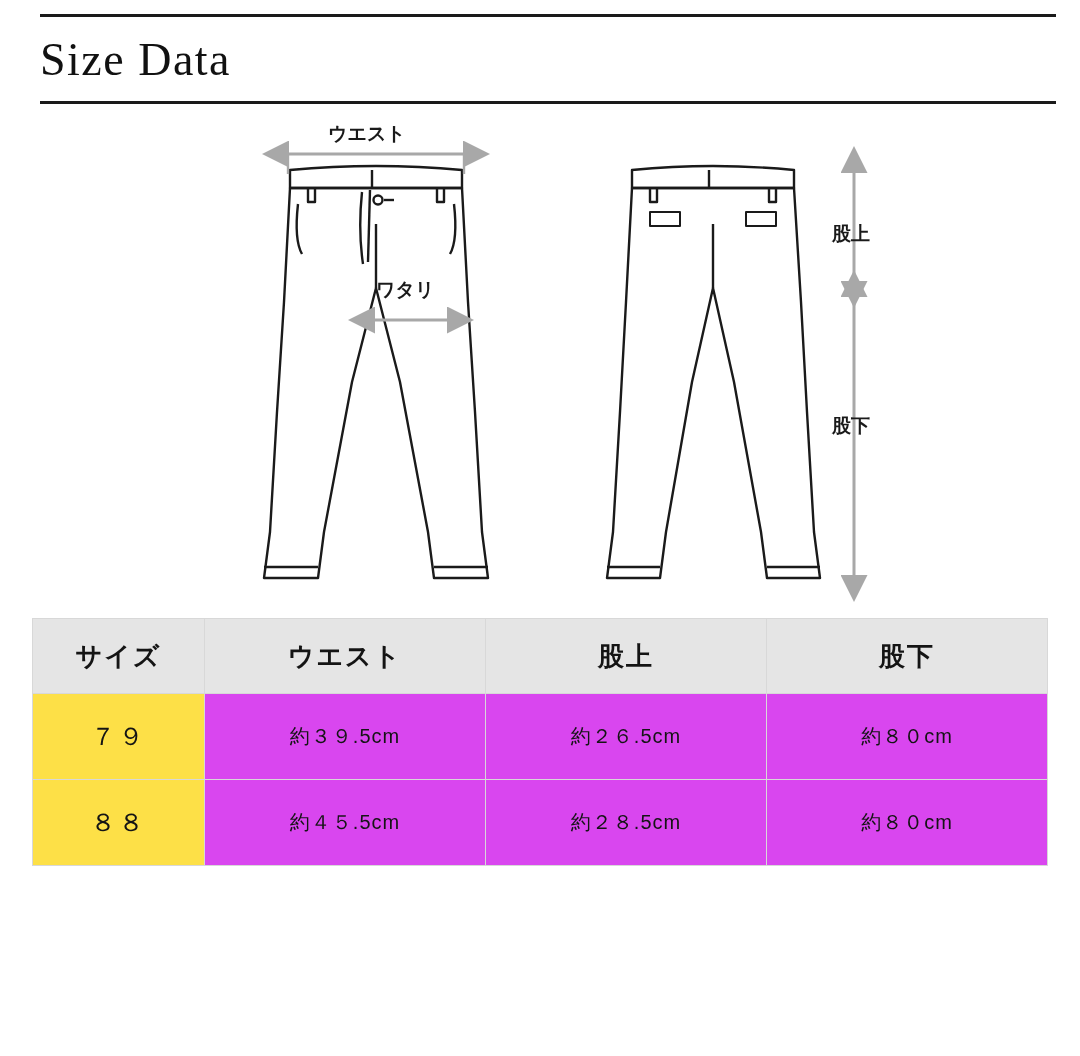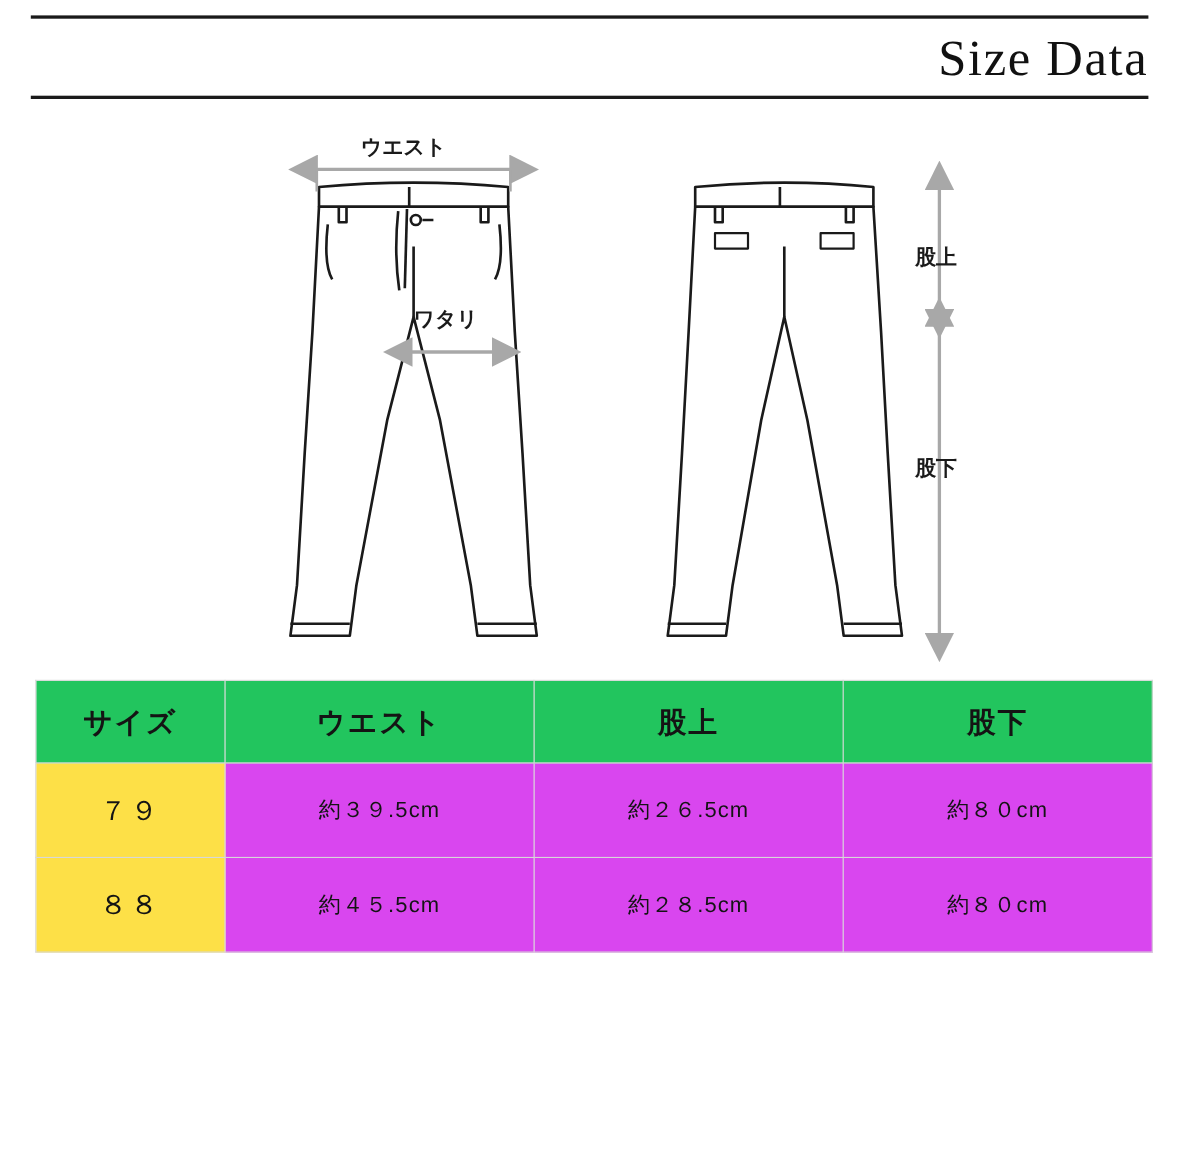--- a/index.html
+++ b/index.html
@@ -14,29 +14,29 @@
   }
   .page {
     position: relative;
     width: 1080px;
     height: 1056px;
   }
 
   
   .title-block {
     position: absolute;
-    left: 28px;
+    left: 40px;
     top: 14px;
     width: 1016px;
-    height: 76px;
+    height: 90px;
     border-top: 3px solid #1a1a1a;
     border-bottom: 3px solid #1a1a1a;
     display: flex;
     align-items: center;
-    justify-content: flex-end;
+    justify-content: flex-start;
   }
   .title-text {
     font-family: "Liberation Serif", serif;
     font-size: 46px;
     letter-spacing: 1.5px;
     font-weight: 400;
     color: #111111;
   }
 
   
@@ -67,21 +67,21 @@
     border-collapse: collapse;
     table-layout: fixed;
   }
   table.size-table th,
   table.size-table td {
     border: 1px solid #d8d8d8;
     text-align: center;
     font-family: "Liberation Sans", sans-serif;
   }
   table.size-table thead th {
-    background: #22c55e;
+    background: #e5e5e5;
     height: 75px;
     font-size: 26px;
     font-weight: 700;
     letter-spacing: 2px;
     color: #141414;
   }
   table.size-table tbody td {
     height: 86px;
     font-size: 20px;
     letter-spacing: 1px;

